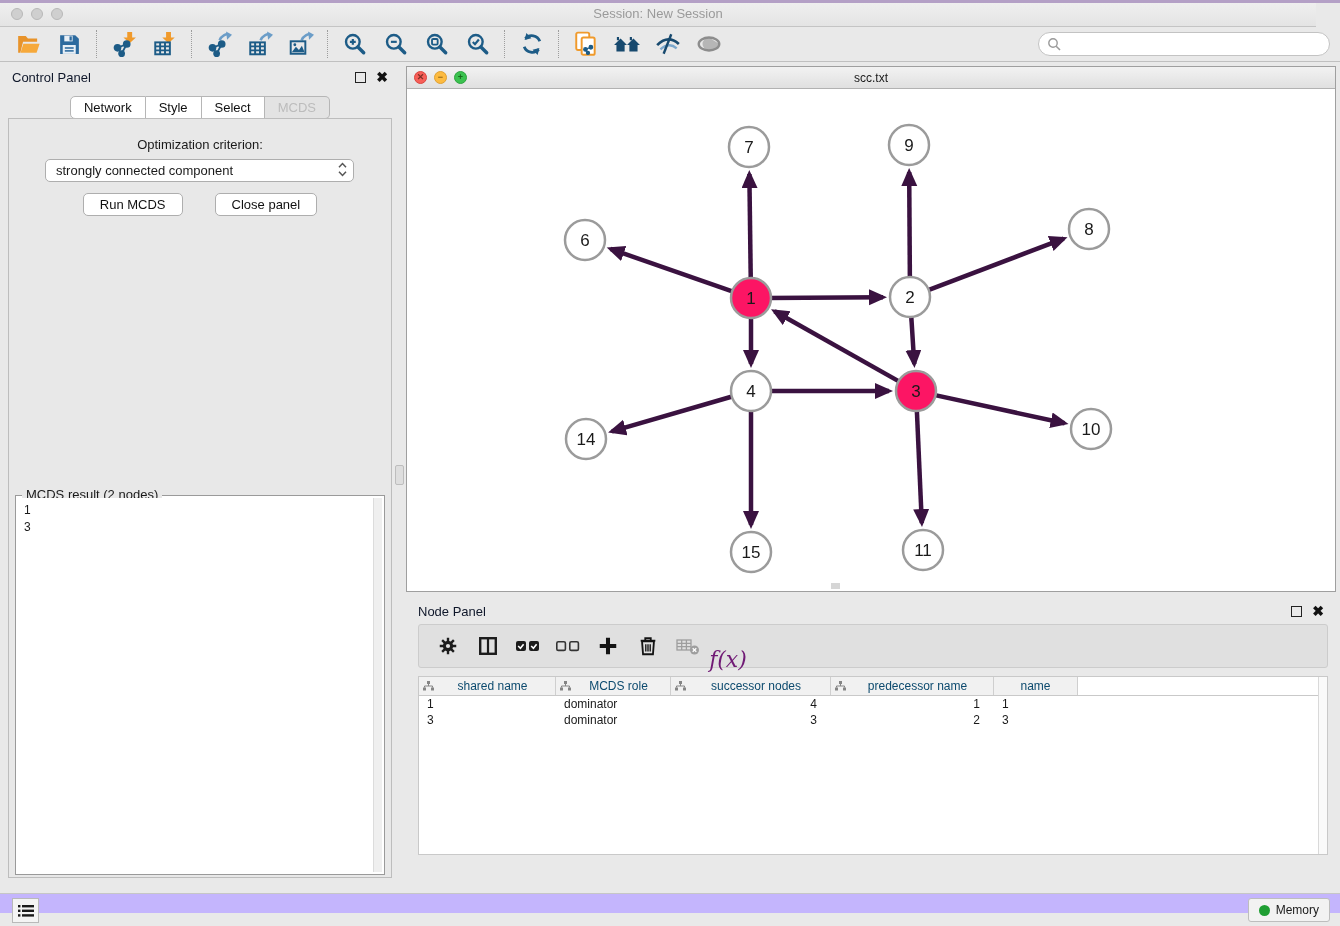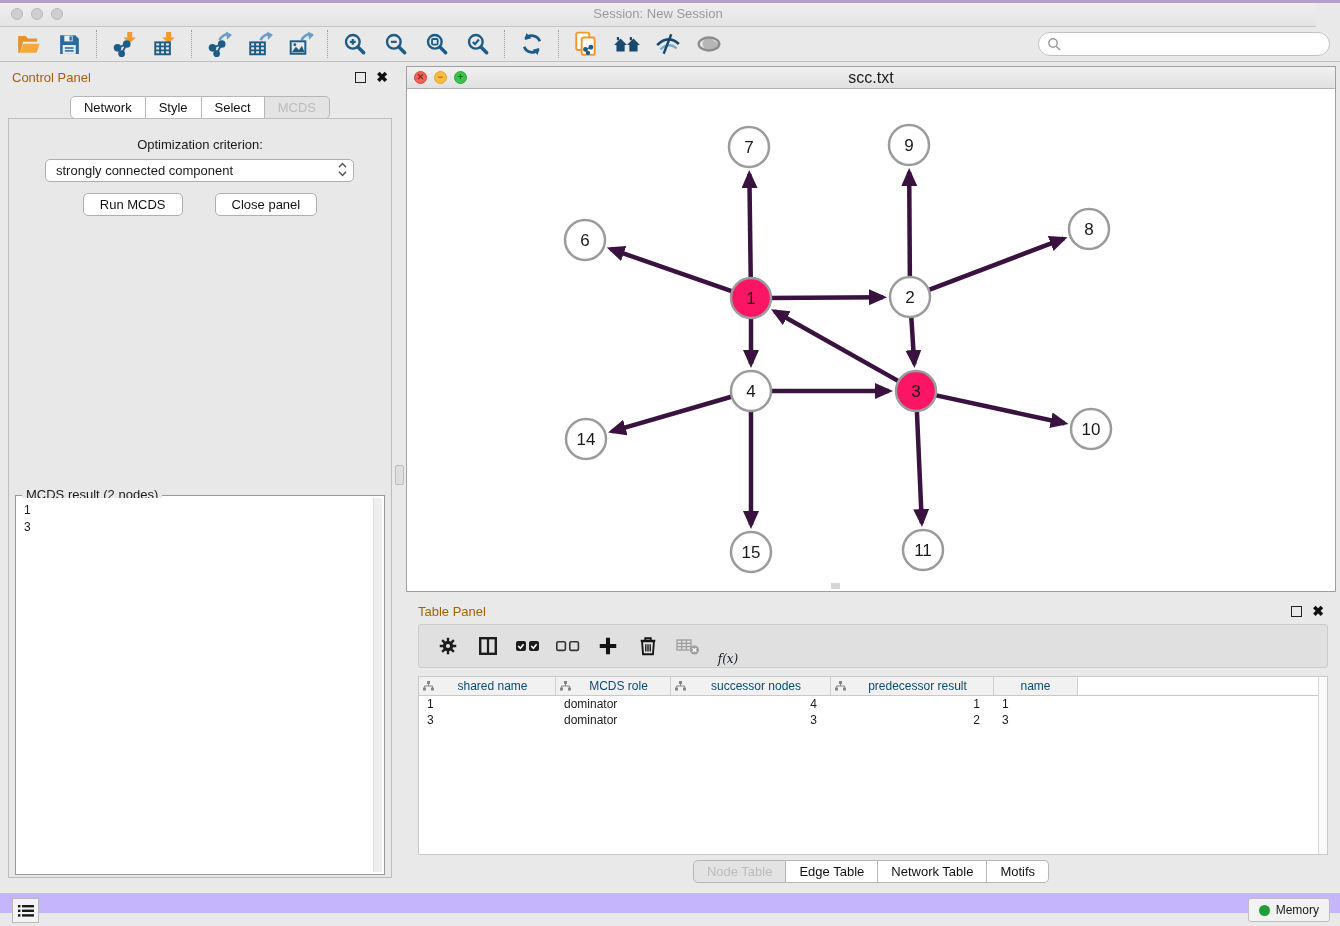--- a/index.html
+++ b/index.html
@@ -22,21 +22,21 @@
   .tbtn { width:41px; height:31px; display:flex; align-items:center; justify-content:center; }
   .tsep { width:1px; height:28px; border-left:1px dotted #9d9d9d; margin:0 6px; }
   .toolbar .spacer { flex:1; }
   .searchbox { width:292px; height:24px; background:#fff; border:1px solid #c3c3c3; border-radius:12px;
     margin-right:10px; display:flex; align-items:center; padding-left:8px; }
   .searchbox input { border:none; outline:none; background:transparent; font-size:12px; width:250px; font-family:inherit; }
 
   
   .control-panel { position:absolute; left:0; top:62px; width:400px; height:831px; background:#e9e9e9; }
   .panel-titlerow { height:30px; display:flex; align-items:center; padding:0 12px; }
-  .panel-title { font-size:13px; color:#a16207; flex:1; }
+  .panel-title { font-size:13px; color:#0f172a; flex:1; }
   .float-ico { width:11px; height:11px; border:1.5px solid #222; margin-right:10px; }
   .close-ico { font-size:14px; font-weight:bold; color:#111; line-height:1; }
 
   .segtabs { display:flex; }
   .segtabs .seg { font-size:13px; background:#fff; border:1px solid #b6b6b6; border-left:none;
     padding:3px 13px; color:#111; white-space:nowrap; }
   .segtabs .seg:first-child { border-left:1px solid #b6b6b6; border-radius:5px 0 0 5px; }
   .segtabs .seg:last-child { border-radius:0 5px 5px 0; }
   .segtabs .seg.sel { background:#e3e3e3; color:#bcbcbc; }
   .cp-tabs { position:absolute; left:0; top:34px; width:100%; display:flex; justify-content:center; }
@@ -66,31 +66,31 @@
   .netwin { position:absolute; left:406px; top:66px; width:930px; height:526px;
     background:#fff; border:1px solid #9f9f9f; }
   .netwin-titlebar { height:22px; background:linear-gradient(#f2f2f2,#e0e0e0); border-bottom:1px solid #b2b2b2;
     display:flex; align-items:center; position:relative; }
   .traffic { position:absolute; left:7px; display:flex; gap:7px; }
   .tl { width:13px; height:13px; border-radius:50%; display:flex; align-items:center; justify-content:center;
     font-size:9px; font-weight:bold; color:rgba(60,20,10,0.65); line-height:1; }
   .tl.red { background:#f75f58; border:1px solid #d9453f; }
   .tl.yel { background:#fdbb40; border:1px solid #dfa133; color:rgba(90,60,0,0.7); }
   .tl.grn { background:#3bc24f; border:1px solid #2da33f; color:rgba(10,70,10,0.7); }
-  .netwin-title { width:100%; text-align:center; font-size:16px; color:#1a1a1a; }
+  .netwin-title { width:100%; text-align:center; font-size:12px; color:#1a1a1a; }
   .canvas { position:absolute; left:0; top:22px; width:928px; height:503px; }
   .canvas-thumb { position:absolute; left:424px; bottom:2px; width:9px; height:6px; background:#d6d6d6; }
 
   
   .table-panel { position:absolute; left:406px; top:596px; width:930px; height:297px; background:#e9e9e9; }
   .tp-toolbar { position:absolute; left:12px; top:28px; right:8px; height:44px;
     background:#e0e0e0; border:1px solid #cccccc; border-radius:3px;
     display:flex; align-items:center; padding-left:14px; gap:10px; }
   .tp-btn { width:30px; height:34px; display:flex; align-items:center; justify-content:center; }
-  .fx-label { font-family:"DejaVu Serif", serif; font-style:italic; font-size:12px; color:#0f172a;margin-top:26px; }
+  .fx-label { font-family:"DejaVu Serif", serif; font-style:italic; font-size:22px; color:#701a75;margin-top:26px; }
 
   .tablecard { position:absolute; left:12px; top:80px; right:8px; bottom:38px; background:#fff;
     border:1px solid #c9c9c9; }
   .thead { display:flex; height:19px; border-bottom:1px solid #c9c9c9; }
   .th { background:#f1f1f1; border-right:1px solid #cfcfcf; display:flex; align-items:center;
     font-size:12px; color:#0c4a6e; padding:0 4px; }
   .th .th-label { flex:1; text-align:center; }
   .trow { display:flex; height:16px; font-size:12px; align-items:center; }
   .td { overflow:hidden; white-space:nowrap; }
   .tscroll { position:absolute; top:0; right:0; bottom:0; width:9px; background:#fafafa; border-left:1px solid #d9d9d9; }
@@ -385,21 +385,21 @@
       <g>
         <circle cx="516" cy="461" r="20" fill="#ffffff" stroke="#9b9b9b" stroke-width="2.5"></circle>
         <text x="516" y="467" text-anchor="middle" font-size="17" fill="#1a1a1a" font-family="Liberation Sans, sans-serif">11</text>
       </g>
     </svg>
   <div class="canvas-thumb"></div>
 </div>
 
 <div class="table-panel">
   <div class="panel-titlerow">
-    <span class="panel-title">Table Panel</span>
+    <span class="panel-title">Node Panel</span>
     <span class="float-ico"></span>
     <span class="close-ico">✖</span>
   </div>
 
   <div class="tp-toolbar">
     <div class="tp-btn">
       <svg width="22" height="22" viewBox="0 0 24 24">
         <g stroke="#1c1c1c" stroke-width="2.6">
           <path d="M12 3v18M3 12h18M5.6 5.6l12.8 12.8M18.4 5.6L5.6 18.4"></path>
         </g>
@@ -484,21 +484,21 @@
           </svg>
           <span class="th-label">successor nodes</span>
         </div>
         <div class="th" style="width: 163px;">
           <svg width="11" height="10" viewBox="0 0 11 10">
             <rect x="4" y="0" width="3" height="3" fill="#858585"></rect>
             <rect x="0" y="6.5" width="3" height="3" fill="#858585"></rect>
             <rect x="8" y="6.5" width="3" height="3" fill="#858585"></rect>
             <path d="M5.5 3v2M1.5 6.5V5h8v1.5" stroke="#858585" fill="none"></path>
           </svg>
-          <span class="th-label">predecessor result</span>
+          <span class="th-label">predecessor name</span>
         </div>
         <div class="th" style="width: 84px;">
           <span class="th-label">name</span>
         </div>
       </div>
     <div id="table-body">
         <div class="trow">
           <div class="td" style="width: 137px; text-align: left; padding: 0px 0px 0px 8px;">1</div>
           <div class="td" style="width: 115px; text-align: left; padding: 0px 0px 0px 8px;">dominator</div>
           <div class="td" style="width: 160px; text-align: right; padding: 0px 14px 0px 0px;">4</div>
@@ -509,26 +509,20 @@
           <div class="td" style="width: 137px; text-align: left; padding: 0px 0px 0px 8px;">3</div>
           <div class="td" style="width: 115px; text-align: left; padding: 0px 0px 0px 8px;">dominator</div>
           <div class="td" style="width: 160px; text-align: right; padding: 0px 14px 0px 0px;">3</div>
           <div class="td" style="width: 163px; text-align: right; padding: 0px 14px 0px 0px;">2</div>
           <div class="td" style="width: 84px; text-align: left; padding: 0px 0px 0px 8px;">3</div>
         </div>
       </div>
     <div class="tscroll"></div>
   </div>
 
-  <div class="tp-tabs segtabs">
-    <div class="seg sel">Node Table</div>
-    <div class="seg">Edge Table</div>
-    <div class="seg">Network Table</div>
-    <div class="seg">Motifs</div>
-  </div>
 </div>
 
 <div class="statusbar">
   <div class="listbtn">
     <svg width="16" height="14" viewBox="0 0 16 14">
       <g fill="#1a1a1a">
         <rect x="0" y="1" width="2.4" height="2.4"></rect>
           <rect x="4" y="1" width="12" height="2.4"></rect>
         <rect x="0" y="5.6" width="2.4" height="2.4"></rect>
           <rect x="4" y="5.6" width="12" height="2.4"></rect>

